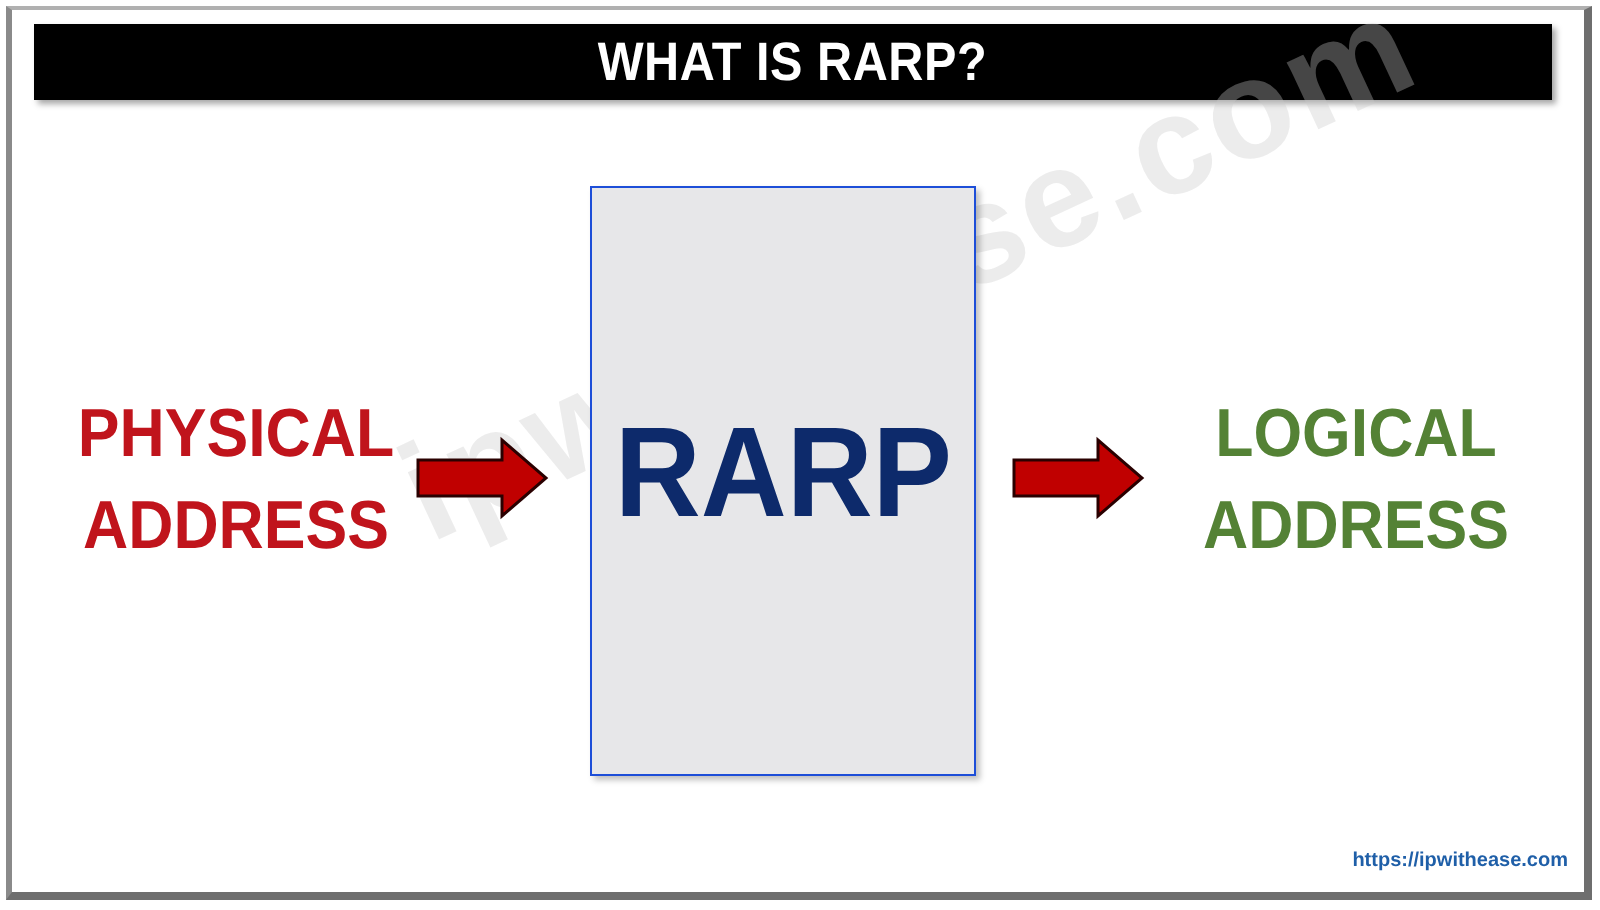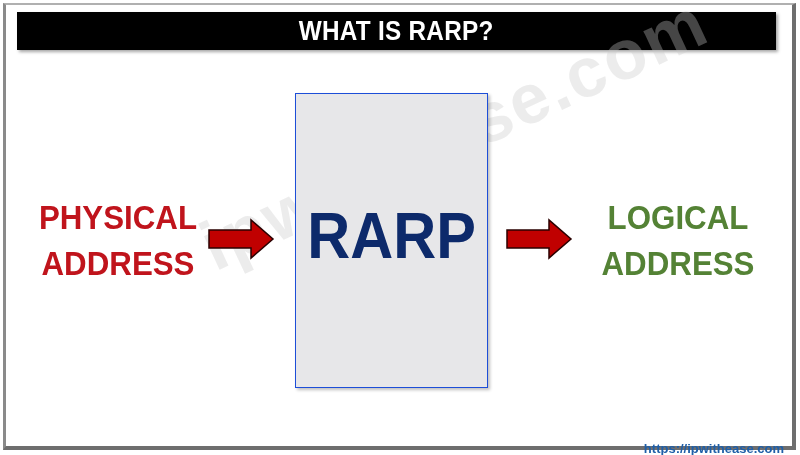--- a/index.html
+++ b/index.html
@@ -9,21 +9,21 @@
   .title-text { color:#fff; font-weight:bold; font-size:27px; letter-spacing:0.3px; transform:scaleX(0.9); }
   .center-box { position:absolute; left:295px; top:93px; width:191px; height:293px; background:#e7e7e9; border:1px solid #1d4ed8; box-shadow:2px 2px 3px rgba(0,0,0,0.25); display:flex; align-items:center; justify-content:center; }
   .rarp-text { color:#0d2a6b; font-weight:bold; font-size:64px; transform:scaleX(0.93); margin-top:-10px; }
   .side-text { position:absolute; font-weight:bold; font-size:34px; line-height:46px; text-align:center; transform:scaleX(0.92); }
   .left-text { left:28px; top:194px; width:180px; color:#c0141c; }
   .right-text { left:588px; top:194px; width:180px; color:#548235; }
   .arrow { position:absolute; width:70px; height:42px; }
   .arrow-left { left:207px; top:218px; }
   .arrow-right { left:505px; top:218px; }
   .watermark { position:absolute; left:205px; top:210px; font-size:70px; font-weight:bold; color:rgba(200,200,200,0.35); transform:rotate(-25deg); transform-origin:left center; white-space:nowrap; pointer-events:none; letter-spacing:2px; }
-  .footer-url { position:absolute; right:16px; top:425px; color:#1f5fa8; font-weight:bold; font-size:13px;margin-top:16px; }
+  .footer-url { position:absolute; right:16px; top:425px; color:#1f5fa8; font-weight:bold; font-size:10px; }
 </style>
 </head>
 <body>
 
 <div class="frame"></div>
 
 <div class="title-bar">
   <span class="title-text">WHAT IS RARP?</span>
 </div>
 

